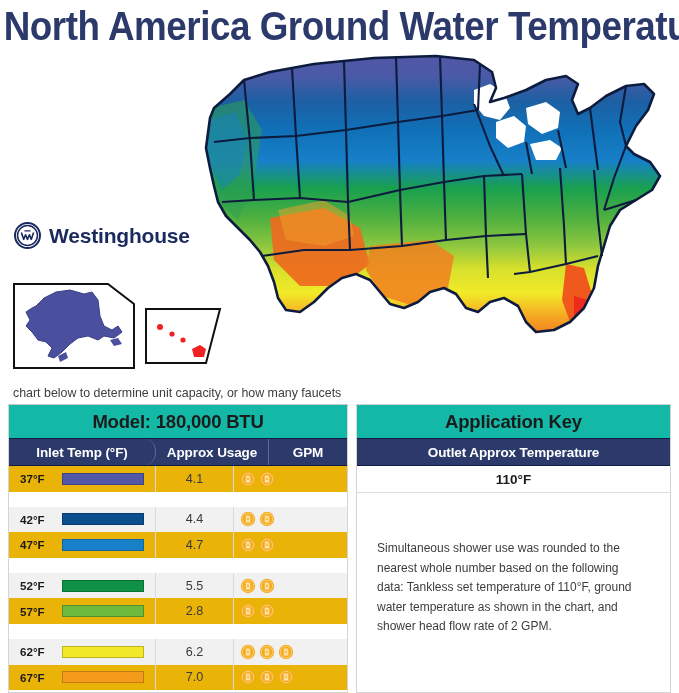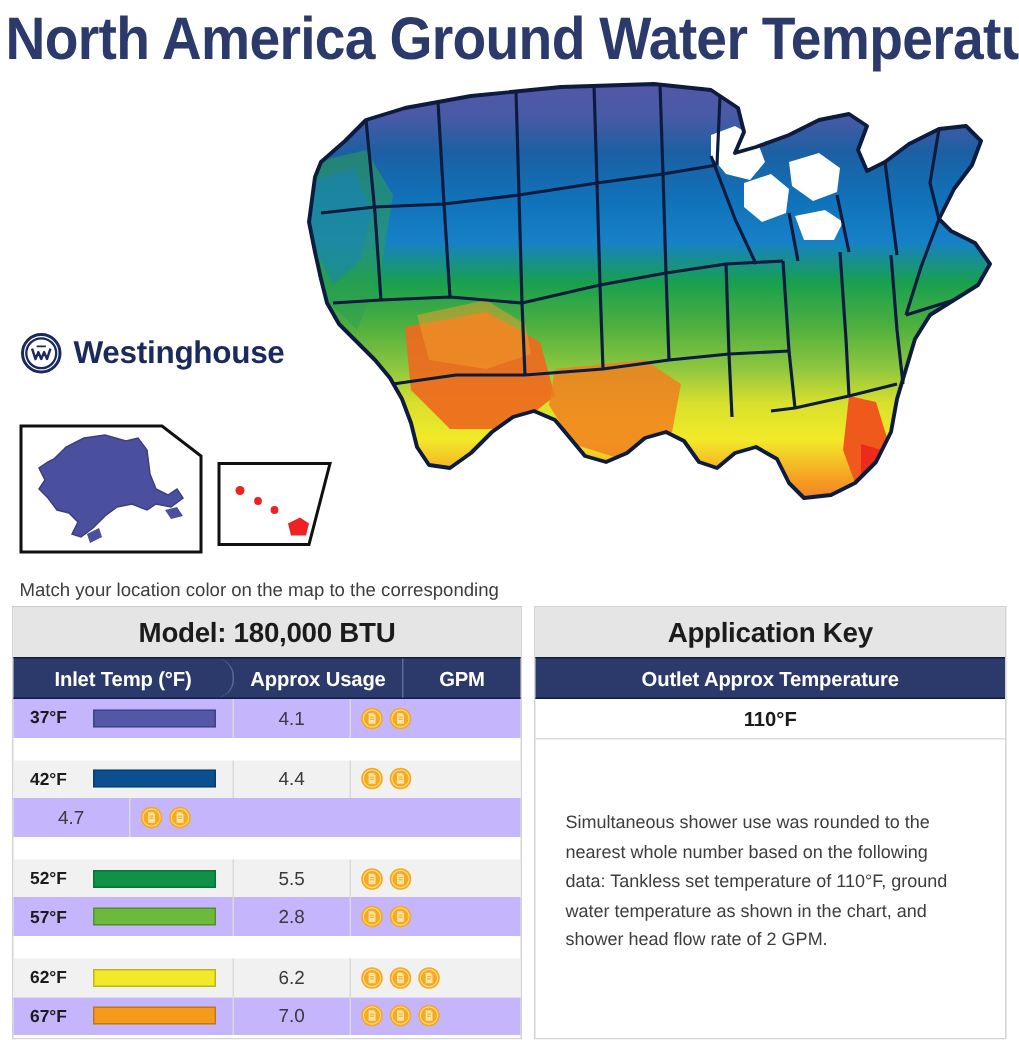--- a/index.html
+++ b/index.html
@@ -75,41 +75,41 @@
   }
   .right-panel{
     position:absolute; left:356px; top:4px; width:315px; height:289px;
     border:1px solid #d4d4d4;
     background:#fff;
   }
   .panel-title{
     height:33px; display:flex; align-items:center; justify-content:center;
     font-family:"Liberation Sans Narrow","Liberation Sans", sans-serif;
     font-size:18.5px; font-weight:bold; color:#1b1b1b;
-    background:#e5e5e5; letter-spacing:-0.2px;
+    background:#14b8a6; letter-spacing:-0.2px;
   }
   .hdr-row{
     display:flex; height:28px; background:#2b3a6b;
     border-top:1px solid #0e1b42; border-bottom:1px solid #0e1b42;
   }
   .hdr-cell{
     display:flex; align-items:center; justify-content:center;
     font-family:"Liberation Sans Narrow","Liberation Sans", sans-serif;
     font-size:13.5px; font-weight:bold; color:#ffffff;
     letter-spacing:-0.1px;
     border-right:1px solid #5c6a98;
   }
   .hdr-cell:last-child{ border-right:none; }
   .c-temp{ width:147px;border-radius:12px; }
   .c-gpm{ width:78px; }
   .c-use{ width:113px; }
 
   .body-row{
     display:flex; height:25.6px; align-items:center;
-    background:#c4b5fd;
+    background:#eab308;
   }
   .body-row.alt{ background:#f1f1f1;margin-top:15px; }
   .cell{
     height:100%; display:flex; align-items:center;
     border-right:1px solid #d9d9d9;
   }
   .cell:last-child{ border-right:none; }
   .cell-temp{ width:147px; padding-left:11px; gap:8px; }
   .temp-label{
     font-family:"Liberation Sans Narrow","Liberation Sans", sans-serif;
@@ -258,21 +258,20 @@
 
   <svg class="inset inset-hi" viewBox="0 0 78 62">
     <path d="M 2,4 L 76,4 L 62,58 L 2,58 Z" fill="#ffffff" stroke="#111111" stroke-width="2"></path>
     <circle cx="16" cy="22" r="3" fill="#ee2222"></circle>
     <circle cx="28" cy="29" r="2.6" fill="#ee2222"></circle>
     <circle cx="39" cy="35" r="2.6" fill="#ee2222"></circle>
     <path d="M 48,44 L 56,40 L 62,44 L 60,52 L 50,52 Z" fill="#ee2222"></path>
   </svg>
 
   <div class="desc">
-    <div>Match your location color on the map to the corresponding</div>
     <div>chart below to determine unit capacity, or how many faucets</div>
     <div>and showers can be supported simultaneously.</div>
   </div>
 </div>
 
 <div class="panels">
 
   <div class="left-panel">
     <div class="panel-title">Model: 180,000 BTU</div>
 
@@ -327,20 +326,24 @@
               <circle cx="10" cy="10" r="9" fill="#f5ab21"></circle>
               <circle cx="10" cy="10" r="7.2" fill="none" stroke="#fcd98a" stroke-width="0.9"></circle>
               <path d="M 7.2,5.6 L 11.6,5.6 L 12.9,7 L 12.9,14.4 L 7.2,14.4 Z" fill="#fde3a6"></path>
               <path d="M 11.6,5.6 L 12.9,7 L 11.6,7 Z" fill="#f6c256"></path>
               <rect x="8.4" y="8.4" width="3.2" height="0.9" fill="#f5ab21"></rect>
               <rect x="8.4" y="10.2" width="3.2" height="0.9" fill="#f5ab21"></rect>
             </svg>
           </div>
         </div>
         <div class="body-row">
+          <div class="cell cell-temp">
+            <span class="temp-label">47°F</span>
+            <span class="swatch" style="background: rgb(23, 128, 200);"></span>
+          </div>
           <div class="cell cell-gpm">4.7</div>
           <div class="cell cell-use">
             <svg class="use-icon" viewBox="0 0 20 20">
               <circle cx="10" cy="10" r="9" fill="#f5ab21"></circle>
               <circle cx="10" cy="10" r="7.2" fill="none" stroke="#fcd98a" stroke-width="0.9"></circle>
               <path d="M 7.2,5.6 L 11.6,5.6 L 12.9,7 L 12.9,14.4 L 7.2,14.4 Z" fill="#fde3a6"></path>
               <path d="M 11.6,5.6 L 12.9,7 L 11.6,7 Z" fill="#f6c256"></path>
               <rect x="8.4" y="8.4" width="3.2" height="0.9" fill="#f5ab21"></rect>
               <rect x="8.4" y="10.2" width="3.2" height="0.9" fill="#f5ab21"></rect>
             </svg>

